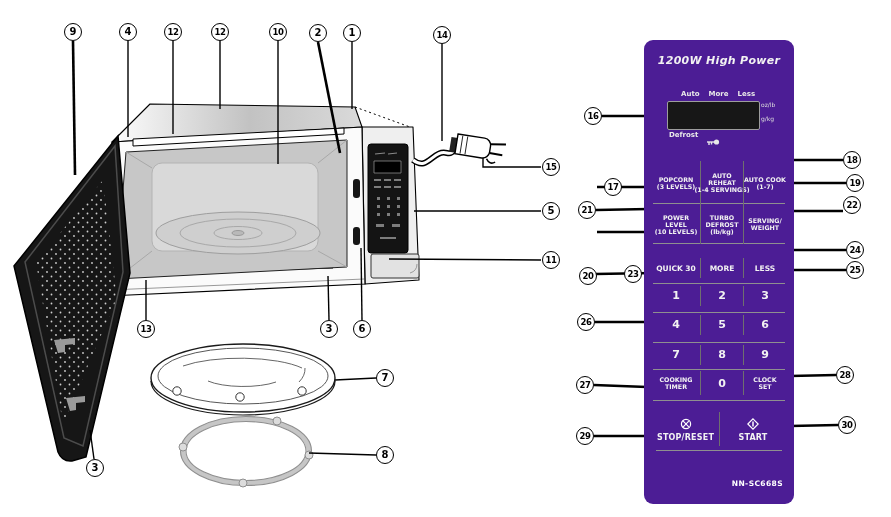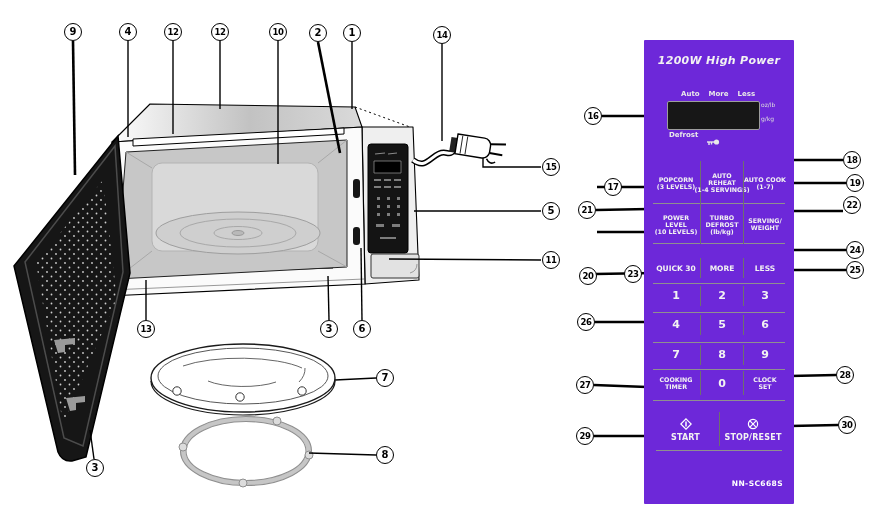--- a/index.html
+++ b/index.html
@@ -5,22 +5,22 @@
   html,body{margin:0;padding:0;background:#fff;}
   .stage{position:relative;width:891px;height:517px;background:#fff;overflow:hidden;
          font-family:"DejaVu Sans",sans-serif;color:#000;}
   svg.art{position:absolute;left:0;top:0;}
   
   .callout{position:absolute;width:18px;height:18px;box-sizing:border-box;border:1.7px solid #000;
            border-radius:50%;background:#fff;display:flex;align-items:center;justify-content:center;
            font-size:10px;font-weight:600;line-height:1;}
   .callout.two{font-size:8.5px;letter-spacing:-0.5px;}
   
-  .panel{position:absolute;left:644px;top:40px;width:150px;height:464px;background:#6d28d9;
-         border-radius:1px;color:#f2f2f2;}
+  .panel{position:absolute;left:644px;top:40px;width:150px;height:464px;background:#4c1d95;
+         border-radius:9px;color:#f2f2f2;}
   .panel .hdr{position:absolute;top:14px;left:0;width:100%;text-align:center;font-style:italic;
               font-weight:bold;font-size:11px;letter-spacing:.3px;white-space:nowrap;}
   .disp-labels{position:absolute;left:37px;top:50px;display:flex;gap:9px;font-size:7px;font-weight:bold;color:#e9e9e9;}
   .disp{position:absolute;left:23px;top:61px;width:91px;height:27px;background:#171717;
         border:1px solid #9d9d9d;border-radius:2px;}
   .units{position:absolute;left:117px;top:62px;font-size:6px;color:#ddd;line-height:1;}
   .units div{margin-bottom:8px;white-space:nowrap;}
   .defrost{position:absolute;left:25px;top:91px;font-size:7px;font-weight:bold;color:#e9e9e9;}
   .keyicon{position:absolute;left:62px;top:91px;}
   .divider{position:absolute;left:9px;width:132px;height:1px;background:#8f8f8f;}
@@ -325,35 +325,35 @@
         <div class="pcell">
           <span>CLOCK</span>
           <span>SET</span>
         </div>
       </div>
 
     <div class="prow" id="ssrow" style="top:372px;height:34px">
       <div class="pcell">
         <span>
           <svg width="12" height="12">
-              <path d="M6,0.8 L11.2,6 L6,11.2 L0.8,6 Z" fill="none" stroke="#fff" stroke-width="1.2"></path>
-              <line x1="6" y1="3.6" x2="6" y2="8.4" stroke="#fff" stroke-width="1.5"></line>
-            </svg>
-        </span>
-        <span class="lbl">START</span>
-      </div>
-      <div class="pcell">
-        <span>
-          <svg width="12" height="12">
               <circle cx="6" cy="6" r="4.6" fill="none" stroke="#fff" stroke-width="1.2"></circle>
               <line x1="3.2" y1="3.2" x2="8.8" y2="8.8" stroke="#fff" stroke-width="1.2"></line>
               <line x1="8.8" y1="3.2" x2="3.2" y2="8.8" stroke="#fff" stroke-width="1.2"></line>
             </svg>
         </span>
         <span class="lbl">STOP/RESET</span>
+      </div>
+      <div class="pcell">
+        <span>
+          <svg width="12" height="12">
+              <path d="M6,0.8 L11.2,6 L6,11.2 L0.8,6 Z" fill="none" stroke="#fff" stroke-width="1.2"></path>
+              <line x1="6" y1="3.6" x2="6" y2="8.4" stroke="#fff" stroke-width="1.5"></line>
+            </svg>
+        </span>
+        <span class="lbl">START</span>
       </div>
     </div>
 
     <div class="model">NN-SC668S</div>
   </div>
 
   <div>
       <div class="callout" style="left: 64px; top: 23px;">9</div>
       <div class="callout" style="left: 119px; top: 23px;">4</div>
       <div class="callout two" style="left: 164px; top: 23px;">12</div>

